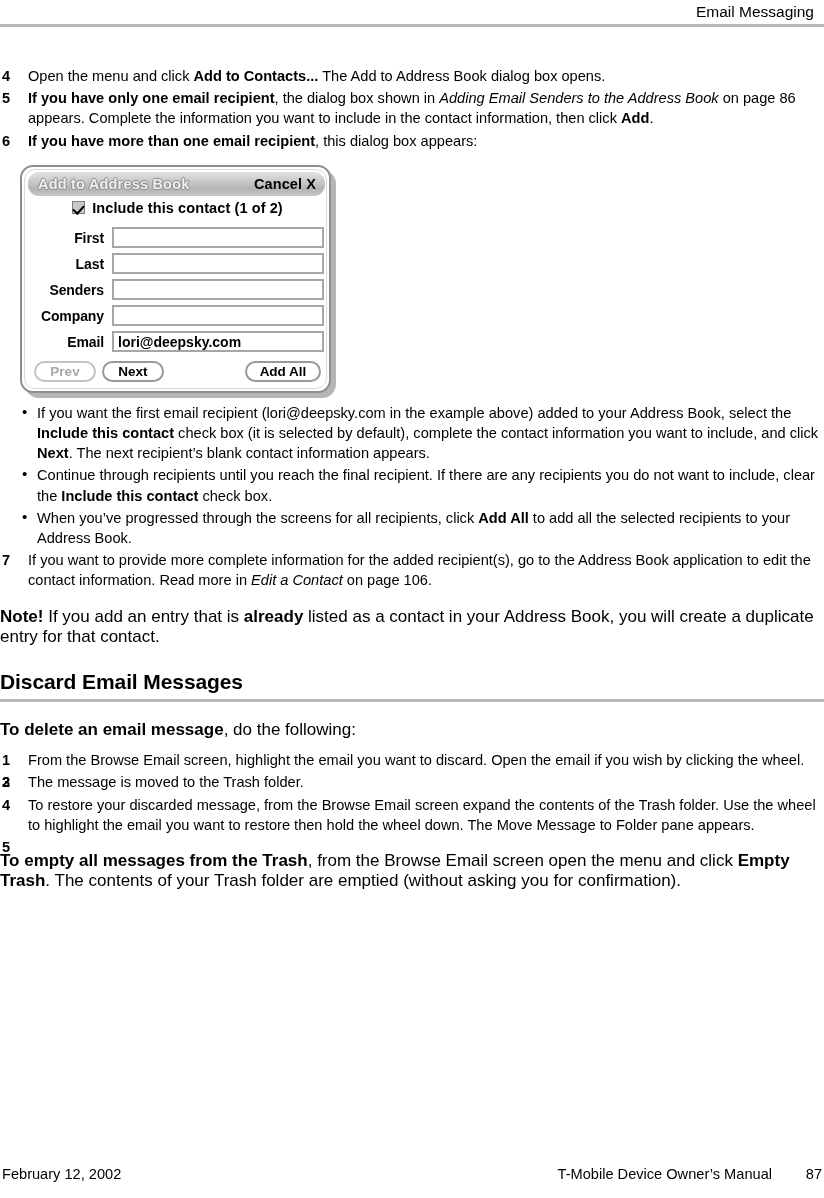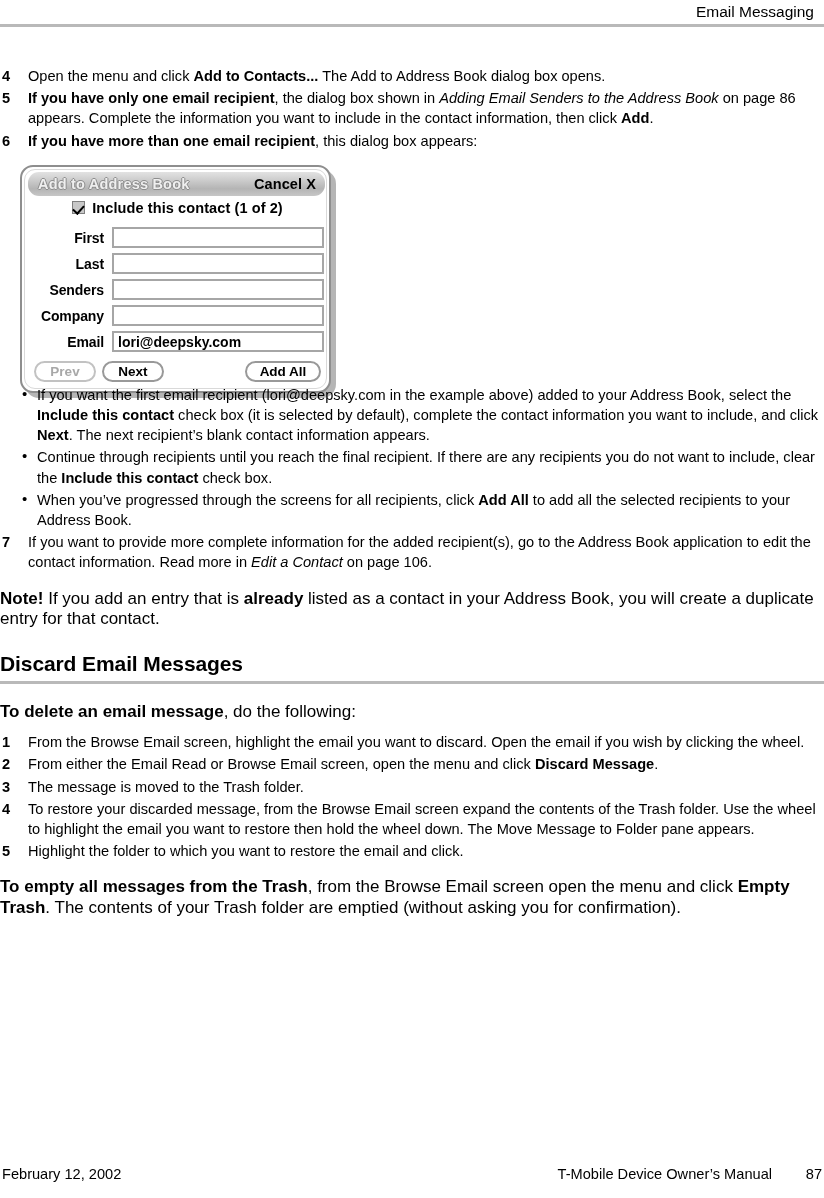--- a/index.html
+++ b/index.html
@@ -102,21 +102,21 @@
     letter-spacing: -0.1px;
   }
   .rule.section-rule {
     margin-top: 4px;
     height: 3px;
   }
 
   
   .figure {
     position: relative;
-    margin: 14px 0 2px 20px;
+    margin: 14px 0 20px 20px;
     width: 316px;
     height: 218px;
   }
   .dlg-shadow {
     position: absolute;
     left: 5px; top: 5px;
     width: 311px; height: 228px;
     background: #b5b5b5;
     border-radius: 14px;
   }
@@ -388,33 +388,31 @@
 
   <div class="spacer-10"></div>
 
   <ol class="steps">
     <li class="step">
       <span class="num">1</span>
       <span class="rich"><span>From the Browse Email screen, highlight the email you want to discard. Open the email if you wish by clicking the wheel.</span></span>
     </li>
     <li class="step">
       <span class="num">2</span>
-      <span class="rich"><span>From either the Email Read or Browse Email screen, open the menu and click </span><b>Discard Message</b><span>.</span></span>
     </li>
     <li class="step">
       <span class="num">3</span>
       <span class="rich"><span>The message is moved to the Trash folder.</span></span>
     </li>
     <li class="step">
       <span class="num">4</span>
       <span class="rich"><span>To restore your discarded message, from the Browse Email screen expand the contents of the Trash folder. Use the wheel to highlight the email you want to restore then hold the wheel down. The Move Message to Folder pane appears.</span></span>
     </li>
     <li class="step">
       <span class="num">5</span>
-      <span class="rich"><span>Highlight the folder to which you want to restore the email and click.</span></span>
     </li>
   </ol>
 
   <div class="spacer-14"></div>
 
   <p class="para">
     <span class="rich"><b>To empty all messages from the Trash</b><span>, from the Browse Email screen open the menu and click </span><b>Empty Trash</b><span>. The contents of your Trash folder are emptied (without asking you for confirmation).</span></span>
   </p>
 
 </div>

